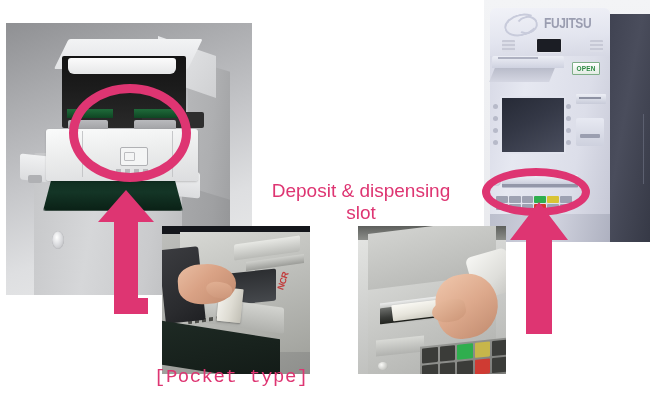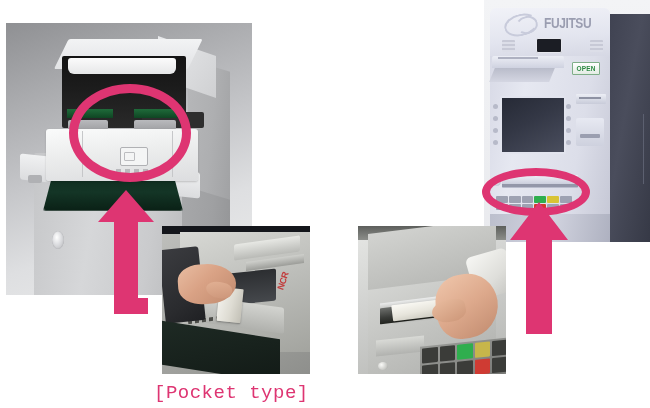--- a/index.html
+++ b/index.html
@@ -743,21 +743,21 @@
     font-weight: normal;
   }
   .caption {
     position: absolute;
     color: #de3572;
     font-family: "Liberation Mono", monospace;
     font-size: 19px;
     letter-spacing: 0.5px;
     white-space: nowrap;
   }
-  .caption-left  { left: 154px; top: 382px; text-align: center; }
+  .caption-left  { left: 154px; top: 366px; text-align: center; }
   .caption-right { left: 364px; top: 382px; }
 </style>
 </head>
 <body>
 
 <div id="stage">
 
   <div class="photo-left">
     <div class="pl-cabinet"></div>
     <div class="pl-cabinet-side"></div>
@@ -881,16 +881,20 @@
       <path d="M30 2 L58 34 L42 34 L42 110 L52 110 L52 126 L18 126 L18 34 L2 34 Z" fill="#de3572"></path>
     </svg>
   </div>
 
   <div class="arrow" style="left:508px; top:200px;">
     <svg width="62" height="134" viewBox="0 0 62 134" aria-hidden="true">
       <path d="M31 2 L60 40 L44 40 L44 134 L18 134 L18 40 L2 40 Z" fill="#de3572"></path>
     </svg>
   </div>
 
+  <div class="label-main">
+    <span>Deposit &amp; dispensing</span><br>
+    <span>slot</span>
+  </div>
 
   <div class="caption caption-left">[Pocket type]</div>
 
 </div>
 
 </body></html>

